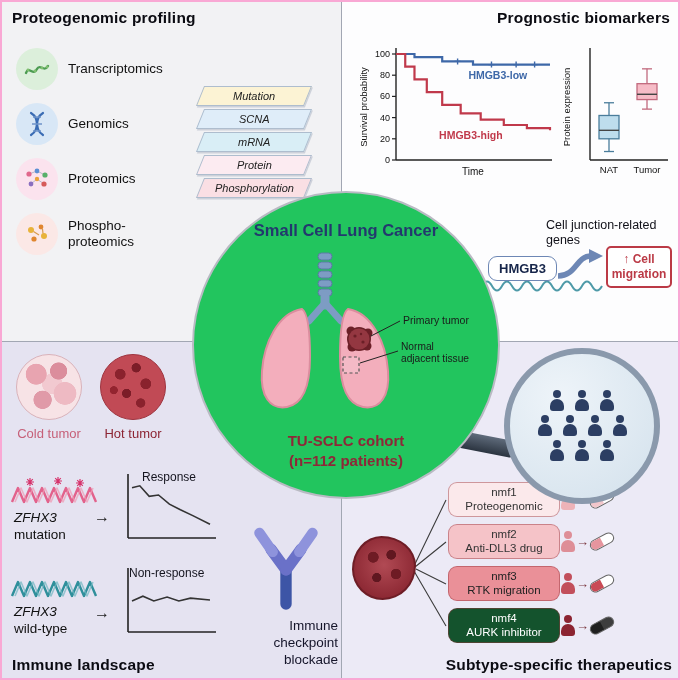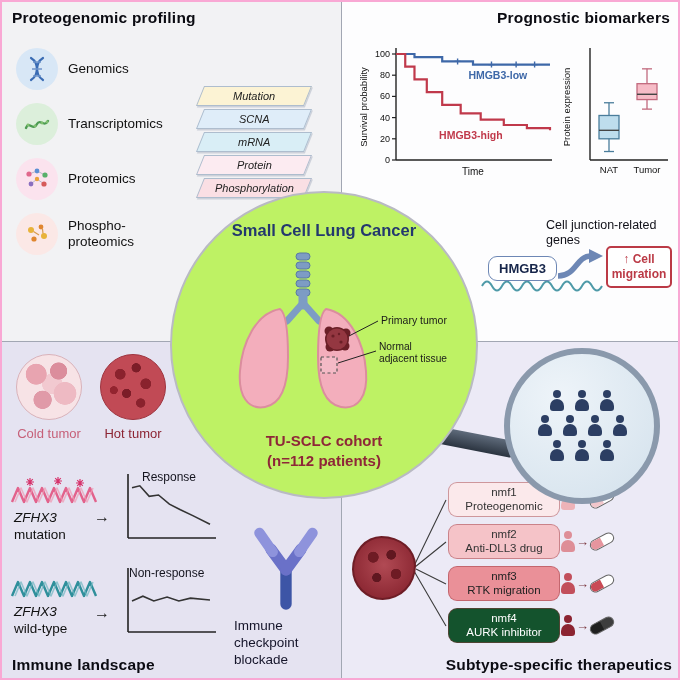--- a/index.html
+++ b/index.html
@@ -34,21 +34,21 @@
   
   .survival-svg{position:absolute;left:14px;top:38px}
   .box-svg{position:absolute;left:218px;top:38px}
   .cj-label{position:absolute;left:204px;top:216px;width:126px;text-align:left;font-size:12.5px;color:#101018;line-height:1.2}
   .gene-wave{position:absolute;left:138px;top:274px;z-index:1}
   .gene-box{position:absolute;left:146px;top:254px;background:#fff;border:1.6px solid #6d87b5;border-radius:9px;padding:4px 10px;font-size:13px;font-weight:bold;color:#17264a;z-index:2}
   .bend-arrow{position:absolute;left:214px;top:244px;z-index:2}
   .effect-box{position:absolute;left:264px;top:244px;width:66px;border:2px solid #bb3a46;border-radius:5px;background:#fff;color:#bb3a46;font-weight:bold;font-size:12px;text-align:center;padding:4px 2px;line-height:1.25;z-index:2}
 
   
-  .center-circle{position:absolute;left:168px;top:189px;width:308px;height:308px;border-radius:50%;background:#bef264;border:2px solid #b9bac3;z-index:6}
+  .center-circle{position:absolute;left:190px;top:189px;width:308px;height:308px;border-radius:50%;background:#22c55e;border:2px solid #b9bac3;z-index:6}
   .cc-title{position:absolute;top:28px;width:100%;text-align:center;font-size:16.5px;font-weight:bold;color:#23386e}
   .lungs-svg{position:absolute;left:26px;top:56px}
   .cohort{position:absolute;top:238px;width:100%;text-align:center;font-size:15px;font-weight:bold;color:#8e2738;line-height:1.35}
 
   
   .tumor-circle{position:absolute;width:66px;height:66px;border-radius:50%}
   .cold-tumor{left:14px;top:12px;border:1px solid #d9b2ba;background:
     radial-gradient(circle at 30% 30%, #e8a4b0 0 16%, transparent 17%),
     radial-gradient(circle at 65% 25%, #db8d9c 0 13%, transparent 14%),
     radial-gradient(circle at 75% 60%, #eebac3 0 18%, transparent 19%),
@@ -75,21 +75,21 @@
   .flow-arrow{position:absolute;font-size:16px;color:#222}
   #mut-arrow{left:92px;top:166px}
   #wt-arrow{left:92px;top:262px}
   .trend-svg{position:absolute}
   #trend1-svg{left:114px;top:128px}
   #trend2-svg{left:114px;top:222px}
   .trend-label{position:absolute;font-size:12px;color:#15151f}
   #response-label{left:140px;top:128px}
   #nonresponse-label{left:127px;top:224px}
   .antibody-svg{position:absolute;left:248px;top:180px}
-  .icb-label{position:absolute;left:232px;top:276px;width:104px;text-align:left;font-size:13.5px;color:#15152a;line-height:1.25}
+  .icb-label{position:absolute;left:232px;top:276px;width:104px;text-align:right;font-size:13.5px;color:#15152a;line-height:1.25}
 
   
   .connector-svg{position:absolute;left:0;top:0;z-index:1;pointer-events:none}
   .mag-circle{position:absolute;left:162px;top:6px;width:156px;height:156px;border-radius:50%;border:6px solid #8a99ac;background:radial-gradient(circle at 35% 30%, #eef4f9, #d3e1ec);z-index:3;display:flex;flex-direction:column;align-items:center;justify-content:center;gap:3px}
   .mag-row{display:flex;gap:9px;justify-content:center}
   .mag-handle{position:absolute;left:26px;top:100px;width:150px;height:17px;border-radius:9px;background:linear-gradient(180deg,#5f6b7b,#2b3440);transform:rotate(11deg);transform-origin:right center;z-index:2}
   .mag-handle::before{content:'';position:absolute;left:0;top:0;bottom:0;width:20px;border-radius:9px 3px 3px 9px;background:#8e99a8}
   .person{position:relative;width:16px;height:22px;display:inline-block;--c:#2c3e63;flex:0 0 16px}
   .person::before{content:'';position:absolute;left:4px;top:0;width:8px;height:8px;border-radius:50%;background:var(--c)}
   .person::after{content:'';position:absolute;left:1px;top:9px;width:14px;height:12px;border-radius:7px 7px 3px 3px;background:var(--c)}
@@ -110,40 +110,40 @@
 </head>
 <body>
 
 <div class="figure">
 
   <section class="quad q-tl">
     <h2 class="panel-title" id="title-tl">Proteogenomic profiling</h2>
 
     <div class="omics-list">
       <div class="omics-item">
-        <span class="omics-icon icon-genomics">
-          <svg width="26" height="26" viewBox="0 0 26 26">
-            <path d="M7,2 C17,8 9,18 19,24" stroke="#3a6cb4" stroke-width="2.2" fill="none" stroke-linecap="round"></path>
-            <path d="M19,2 C9,8 17,18 7,24" stroke="#3a6cb4" stroke-width="2.2" fill="none" stroke-linecap="round"></path>
-            <path d="M9,6 h8 M8,13 h10 M9,20 h8" stroke="#6f94c9" stroke-width="1.6"></path>
-          </svg>
-        </span>
-        <span class="omics-label">Genomics</span>
-      </div>
-      <div class="omics-item">
         <span class="omics-icon icon-transcriptomics">
           <svg width="28" height="24" viewBox="0 0 28 24">
             <path d="M3,16 C6,8 10,20 14,12 C17,6 21,16 25,9" stroke="#4c9b52" stroke-width="2.4" fill="none" stroke-linecap="round"></path>
             <circle cx="5" cy="13" r="1.4" fill="#7fbf6f"></circle>
               <circle cx="12" cy="14" r="1.4" fill="#7fbf6f"></circle>
             <circle cx="19" cy="11" r="1.4" fill="#7fbf6f"></circle>
               <circle cx="24" cy="10" r="1.4" fill="#7fbf6f"></circle>
           </svg>
         </span>
         <span class="omics-label">Transcriptomics</span>
+      </div>
+      <div class="omics-item">
+        <span class="omics-icon icon-genomics">
+          <svg width="26" height="26" viewBox="0 0 26 26">
+            <path d="M7,2 C17,8 9,18 19,24" stroke="#3a6cb4" stroke-width="2.2" fill="none" stroke-linecap="round"></path>
+            <path d="M19,2 C9,8 17,18 7,24" stroke="#3a6cb4" stroke-width="2.2" fill="none" stroke-linecap="round"></path>
+            <path d="M9,6 h8 M8,13 h10 M9,20 h8" stroke="#6f94c9" stroke-width="1.6"></path>
+          </svg>
+        </span>
+        <span class="omics-label">Genomics</span>
       </div>
       <div class="omics-item">
         <span class="omics-icon icon-proteomics">
           <svg width="28" height="26" viewBox="0 0 28 26">
             <path d="M6,8 L14,5 L22,9 M8,18 L14,13 L21,18" stroke="#b8b8c8" stroke-width="1" fill="none"></path>
             <circle cx="6" cy="8" r="2.6" fill="#e0688c"></circle>
               <circle cx="14" cy="5" r="2.4" fill="#5b8fd4"></circle>
             <circle cx="22" cy="9" r="2.6" fill="#58b06a"></circle>
               <circle cx="8" cy="18" r="2.4" fill="#8a6fc0"></circle>
             <circle cx="14" cy="13" r="2.2" fill="#e9a23b"></circle>

